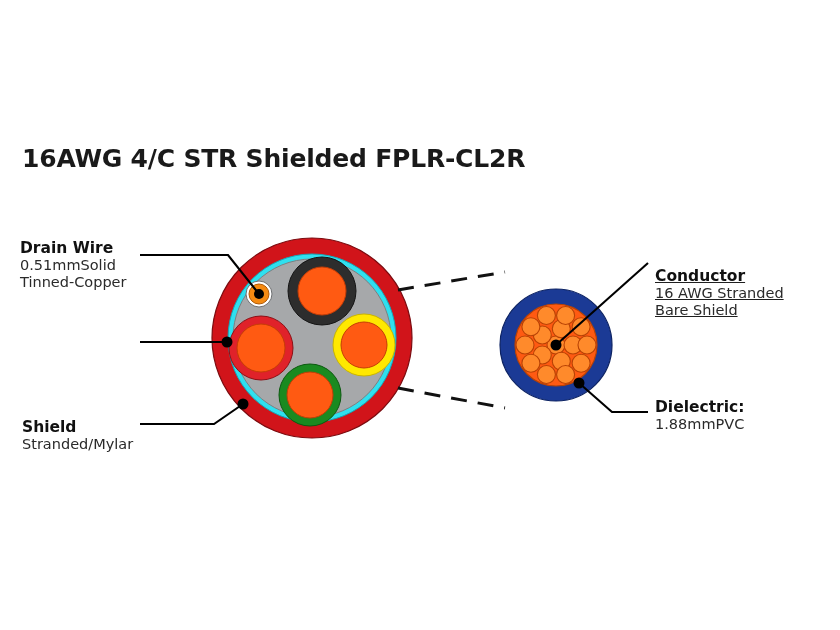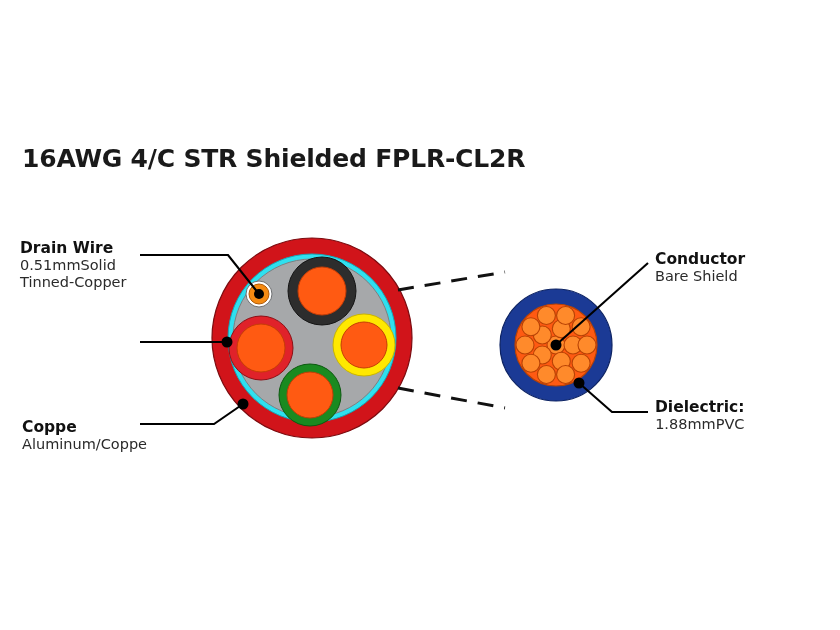--- a/index.html
+++ b/index.html
@@ -152,27 +152,28 @@
   <div class="callout" style="left:20px; top:239px;">
     <span class="ttl">Drain Wire</span>
     <span class="sub">0.51mmSolid</span>
     <span class="sub">Tinned-Copper</span>
   </div>
 
   <div class="callout" style="left:22px; top:326px;">
   </div>
 
   <div class="callout" style="left:22px; top:418px;">
-    <span class="ttl">Coppe</span>
-    <span class="sub">Aluminum/Coppe</span>
+    <span class="ttl">Shield</span>
+    <span class="sub">Stranded/Mylar</span>
   </div>
 
-  <div class="callout" style="left:655px; top:250px;">
+  <div class="callout" style="left:655px; top:267px;text-decoration:underline;">
     <span class="ttl">Conductor</span>
+    <span class="sub">16 AWG Stranded</span>
     <span class="sub">Bare Shield</span>
   </div>
 
-  <div class="callout" style="left:655px; top:398px;text-align:right;">
+  <div class="callout" style="left:655px; top:398px;">
     <span class="ttl">Dielectric:</span>
     <span class="sub">1.88mmPVC</span>
   </div>
 
 </div>
 
 </body></html>

